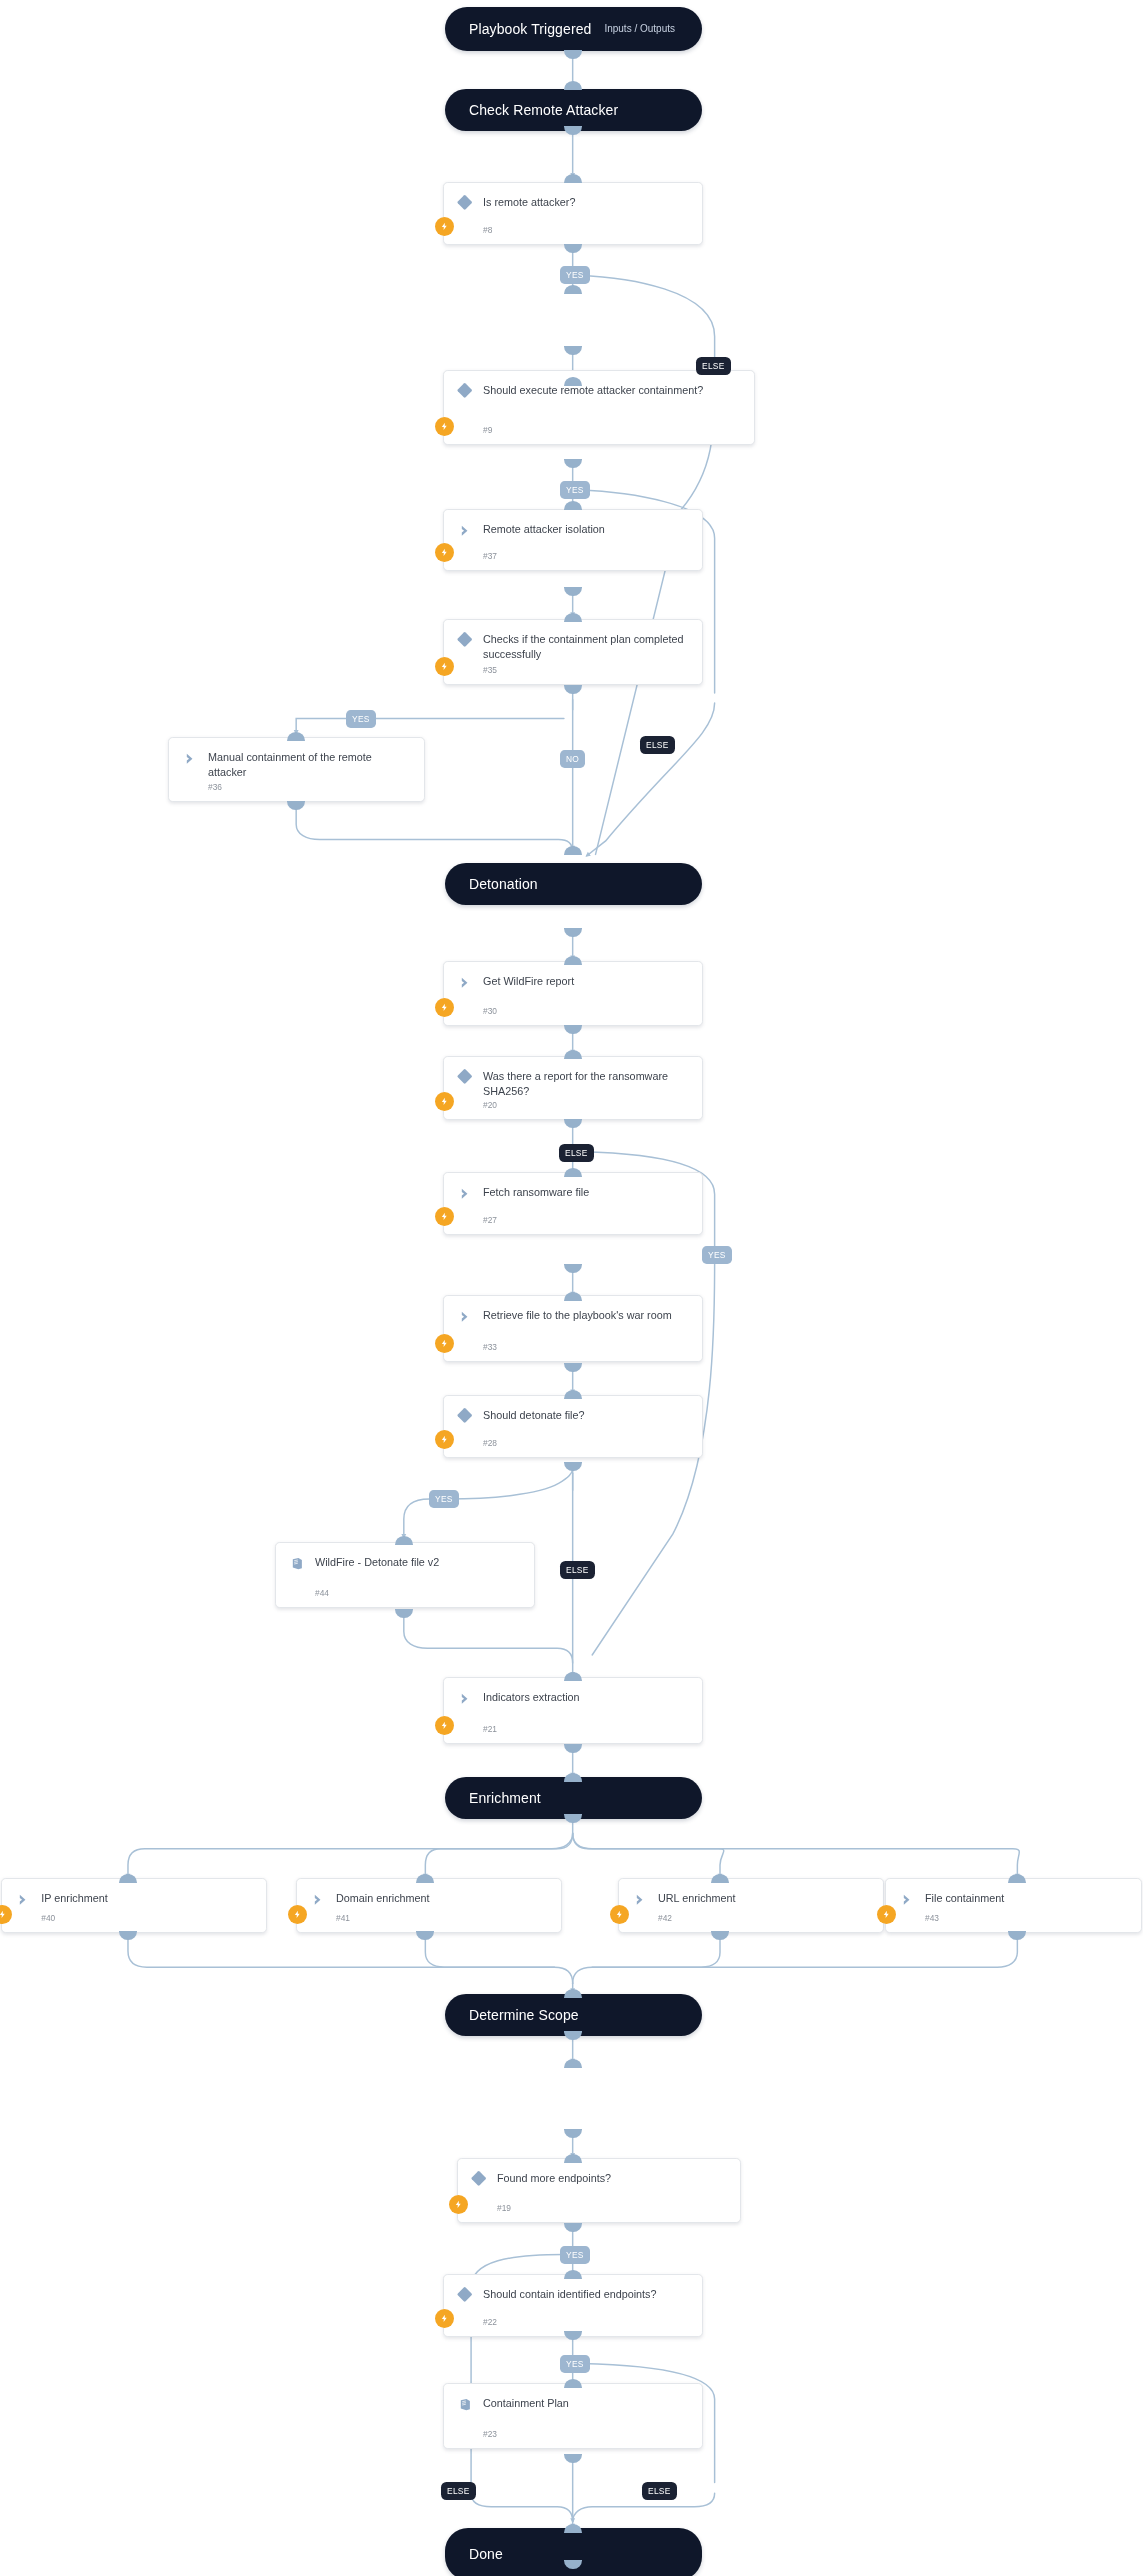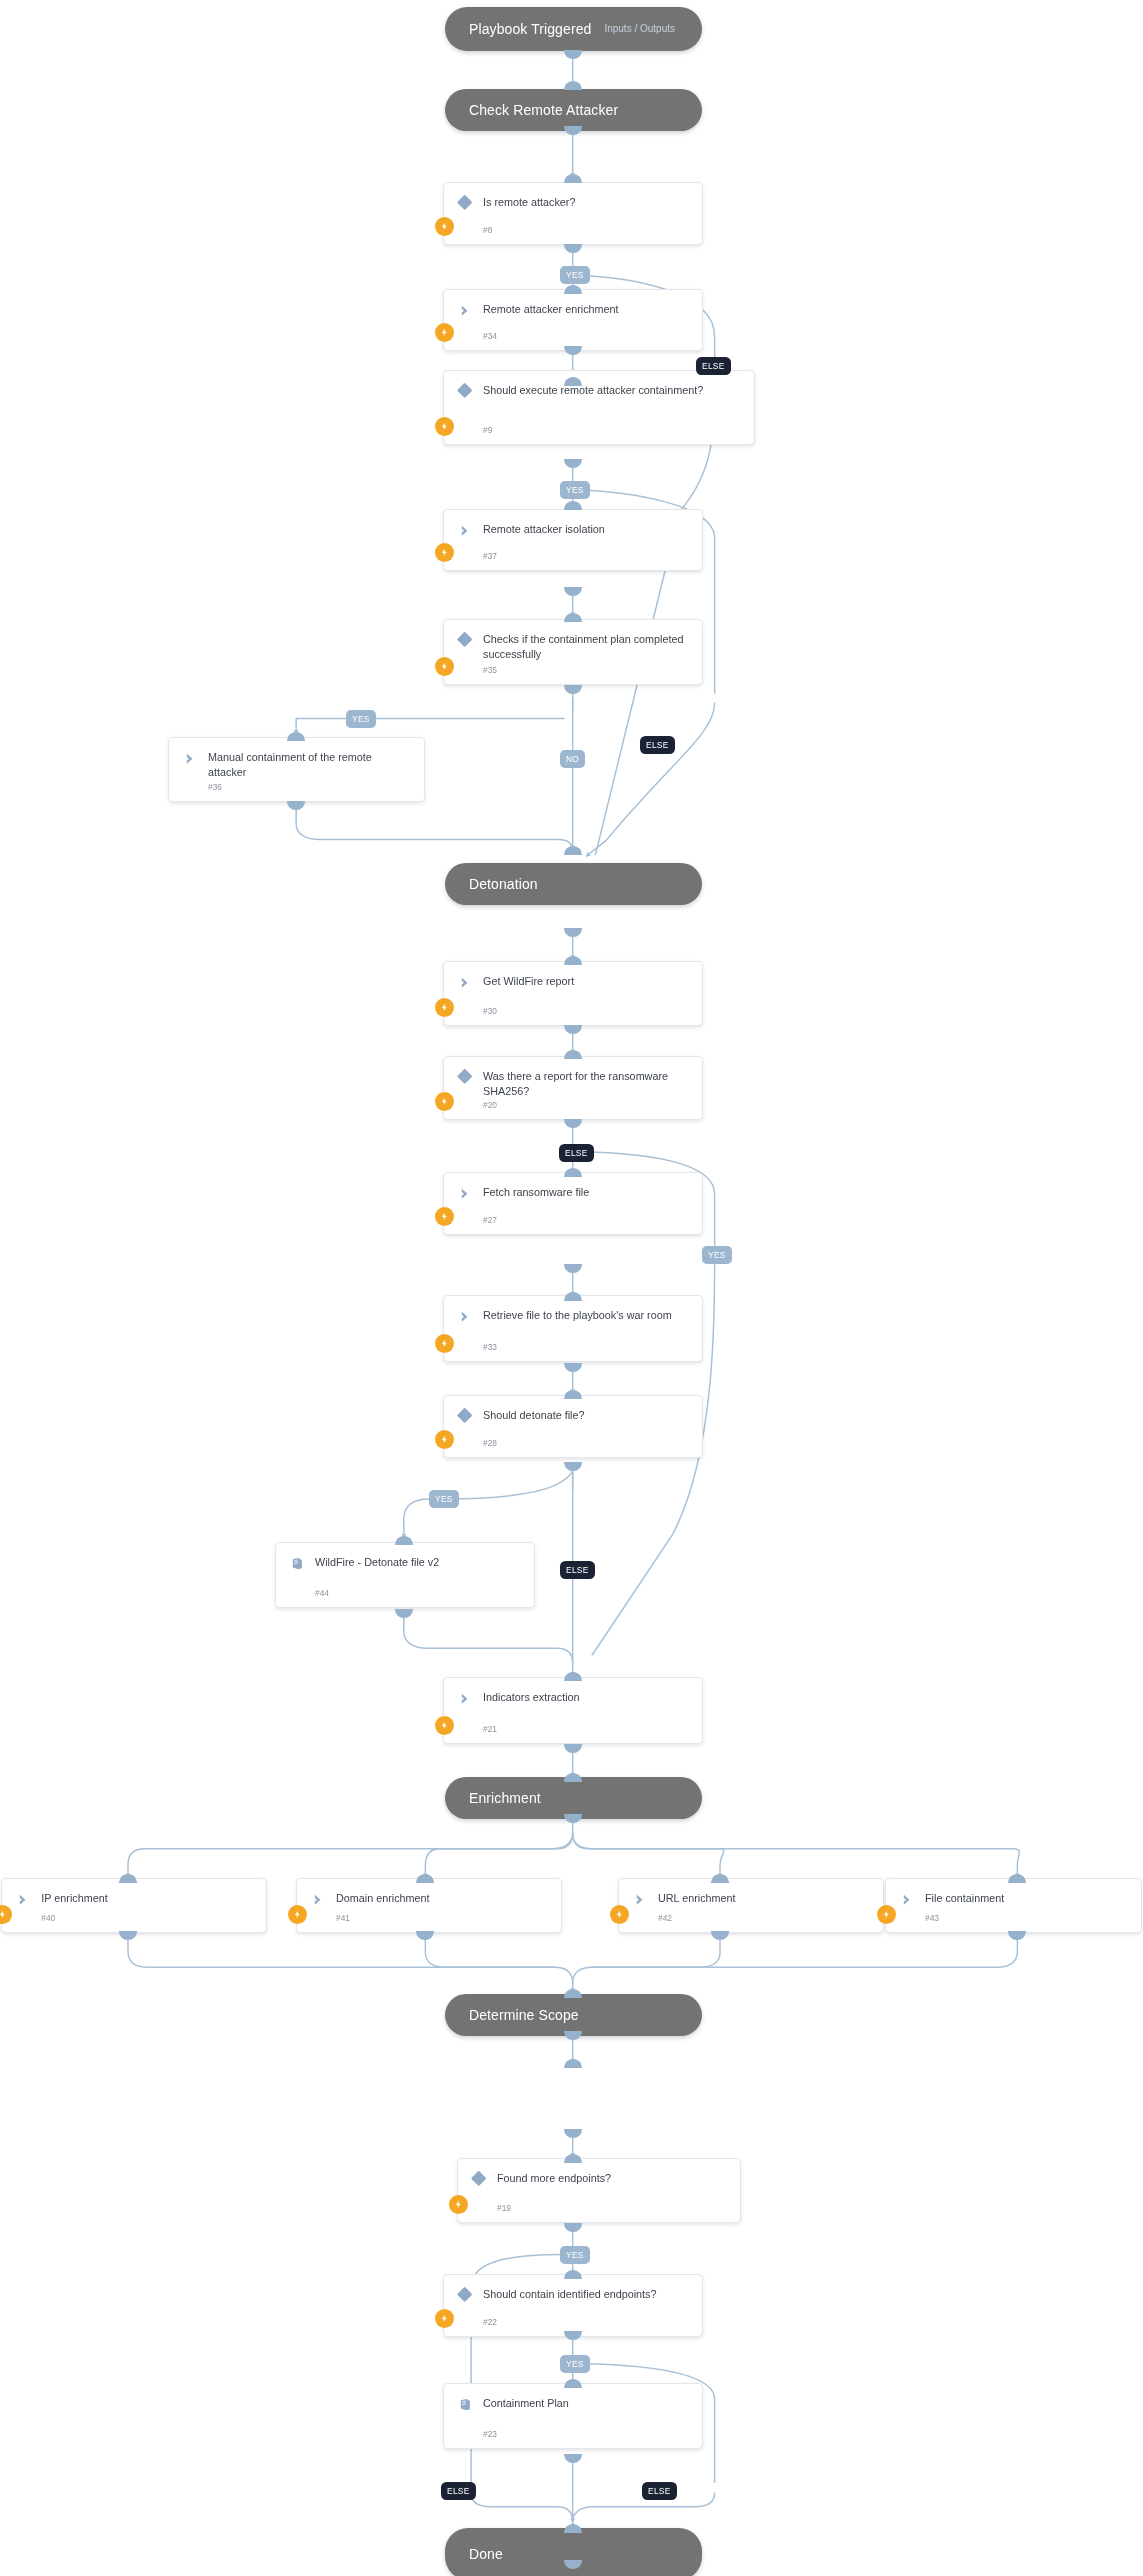--- a/index.html
+++ b/index.html
@@ -17,21 +17,21 @@
   #wires {
     position: absolute;
     left: 0; top: 0;
     width: 1144px; height: 2576px;
     pointer-events: none;
   }
 
   
   .pill {
     position: absolute;
-    background: #737373;
+    background: #0f172a;
     border-radius: 23px;
     display: flex;
     align-items: center;
     box-shadow: 0 2px 4px rgba(40,55,80,0.22);
     z-index: 4;
   }
   .pill-title {
     color: #ffffff;
     font-size: 14px;
     padding-left: 24px;
@@ -326,34 +326,20 @@
     <span class="ic-cond"></span>
     <div class="card-title">Is remote attacker?</div>
     <div class="bolt">
       <svg viewBox="0 0 24 24">
           <path d="M13.5 2 L5 13.5 h5.5 L10 22 l8.5-11.5 H13 z" fill="#fff"></path>
         </svg>
     </div>
     <div class="card-id">#8</div>
   </div>
 
-  <div class="card" style="left:443px;top:289px;width:260px;height:62px;">
-    <span class="ic-task">
-      <svg viewBox="0 0 24 24">
-          <path d="M5 3 L15 12 L5 21 L5 15 L9 12 L5 9 z" fill="#8fa9c6"></path>
-        </svg>
-    </span>
-    <div class="card-title">Remote attacker enrichment</div>
-    <div class="bolt">
-      <svg viewBox="0 0 24 24">
-          <path d="M13.5 2 L5 13.5 h5.5 L10 22 l8.5-11.5 H13 z" fill="#fff"></path>
-        </svg>
-    </div>
-    <div class="card-id">#34</div>
-  </div>
 
   <div class="card" style="left:443px;top:370px;width:312px;height:75px;">
     <span class="ic-cond"></span>
     <div class="card-title">Should execute remote attacker containment?</div>
     <div class="bolt">
       <svg viewBox="0 0 24 24">
           <path d="M13.5 2 L5 13.5 h5.5 L10 22 l8.5-11.5 H13 z" fill="#fff"></path>
         </svg>
     </div>
     <div class="card-id">#9</div>

